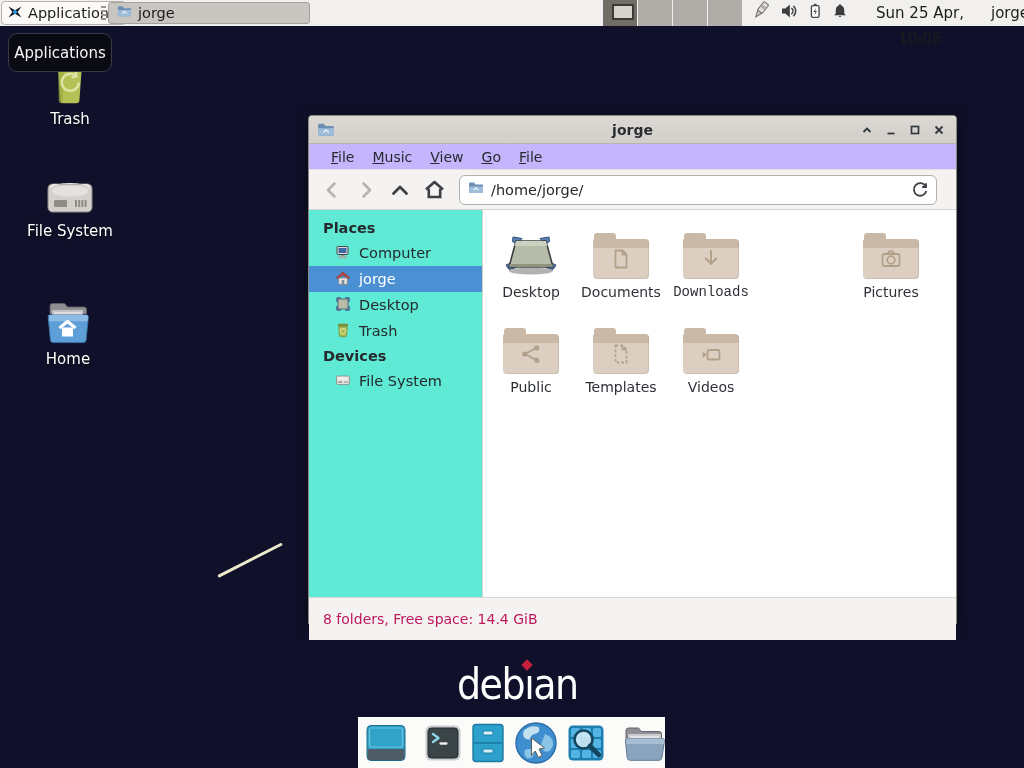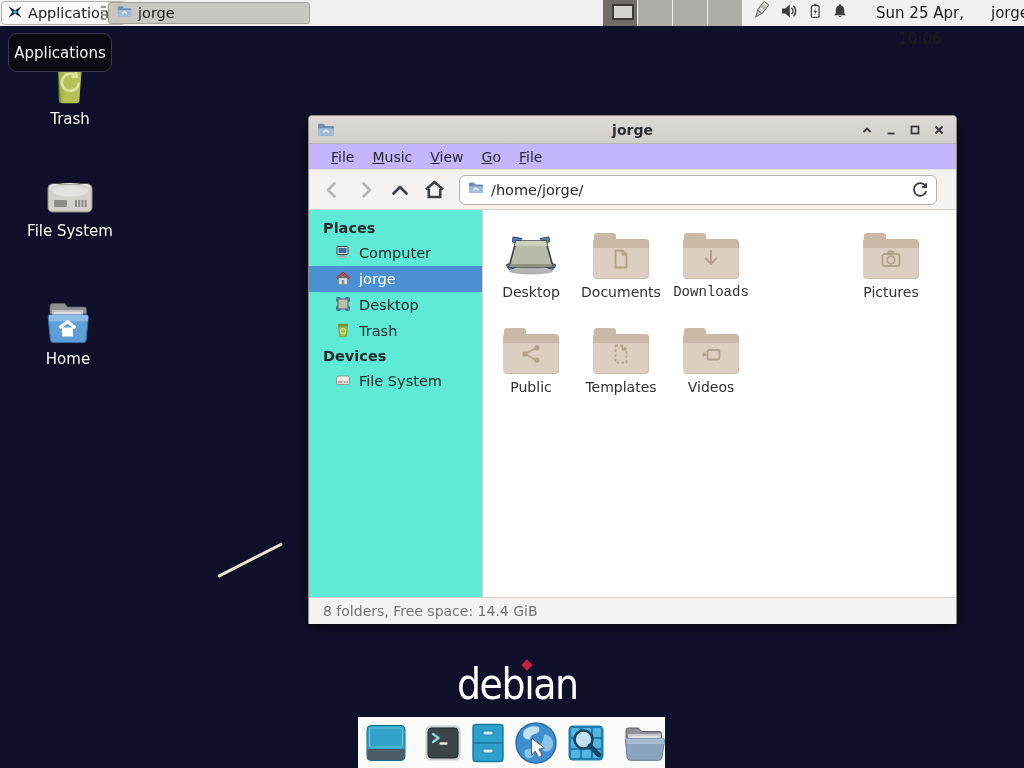--- a/index.html
+++ b/index.html
@@ -64,22 +64,22 @@
   .side-row.selected { background:#4a90d2; color:#ffffff; }
   #files { position:relative; flex:1; background:#ffffff; }
   .grid-item { position:absolute; width:90px; text-align:center; }
   .icon-slot { height:56px; display:flex; align-items:flex-end; justify-content:center; }
   .grid-label { margin-top:5px; font-size:14px; color:#2d3136; }
   .folder48 { position:relative; width:56px; height:48px; }
   .folder48 .tab { position:absolute; top:2px; left:1px; width:22px; height:10px; background:#c9b9a6; border-radius:3px 3px 0 0; }
   .folder48 .fbody { position:absolute; top:8px; left:0; width:56px; height:40px; border-radius:2px 4px 4px 4px;
     background:linear-gradient(#c9b9a6 0 9px, #dccfc1 9px); box-shadow:inset -1px -1px 0 rgba(120,100,80,.15); }
   .folder48 .emblem { position:absolute; left:16px; top:16px; }
-  #statusbar { height:27px; background:#f4f3f1; border-top:1px solid #d8d5d1; display:flex; align-items:center; padding-left:14px;
-    font-size:14px; color:#737373; }
+  #statusbar { height:43px; background:#f4f3f1; border-top:1px solid #d8d5d1; display:flex; align-items:center; padding-left:14px;
+    font-size:14px; color:#be185d; }
 
   
   #dock { position:absolute; left:358px; top:717px; width:307px; height:51px; background:#fbfbfa; display:flex; align-items:center; gap:9px; padding:0 8px; }
   .dock-sep { width:2px; height:40px; background:#c7c4bf; }
   .dock-item { display:flex; align-items:center; justify-content:center; }
 </style>
 </head>
 <body>
 
 <div id="screen">

